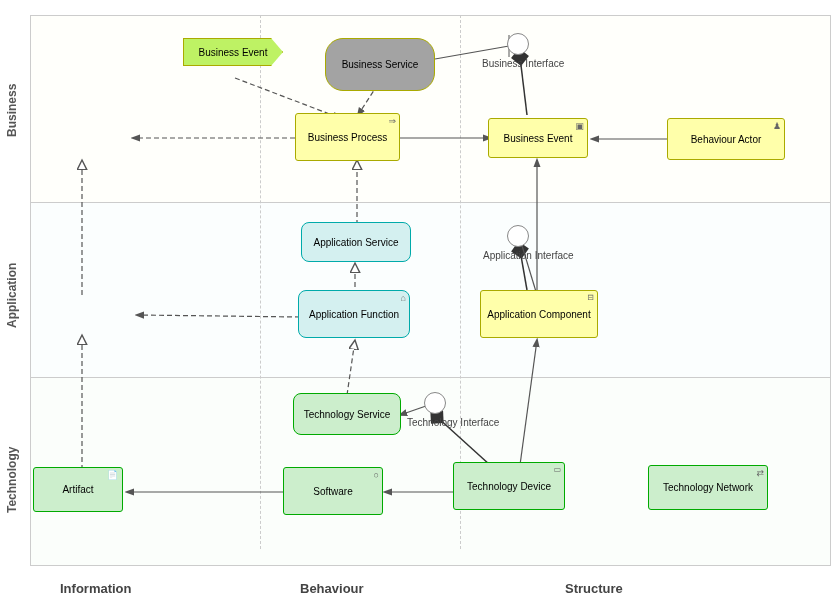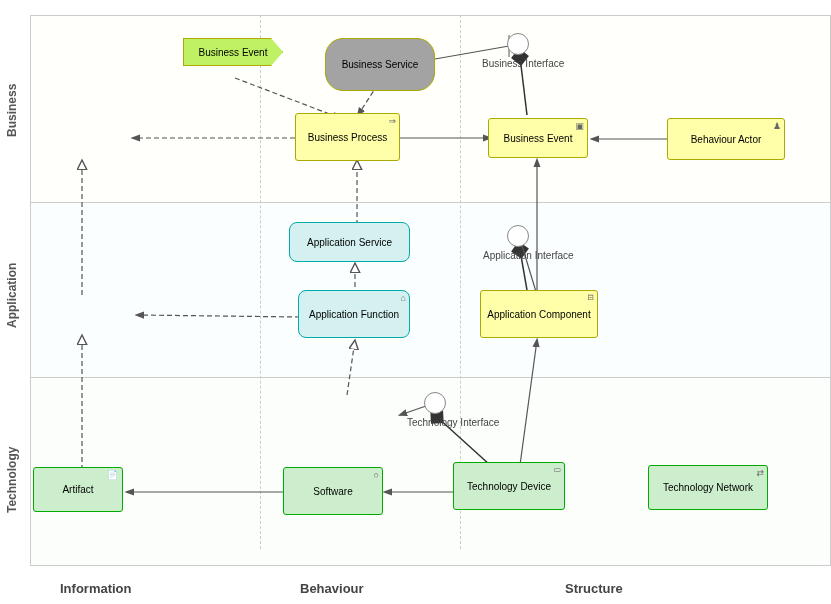--- a/index.html
+++ b/index.html
@@ -205,40 +205,43 @@
   <div class="node box-yellow" style="left:488px;top:118px;width:100px;height:40px;position:absolute;">
     <span>Business Event</span>
     <span class="node-icon">▣</span>
   </div>
 
   <div class="node box-yellow" style="left:667px;top:118px;width:118px;height:42px;position:absolute;">
     <span>Behaviour Actor</span>
     <span class="node-icon">♟</span>
   </div>
 
-  <div class="node box-teal" style="left:289px;top:222px;width:121px;height:40px;">
+  <div class="node box-teal" style="left:301px;top:222px;width:110px;height:40px;">
     <span>Application Service</span>
   </div>
 
   <div class="node shape-circle" style="left:507px;top:225px;width:22px;height:22px;"></div>
   <div style="position:absolute;left:483px;top:250px;font-size:10px;color:#444;">
     <span>Application Interface</span>
   </div>
 
 
   <div class="node box-teal" style="left:298px;top:290px;width:112px;height:48px;">
     <span>Application Function</span>
     <span class="node-icon">⌂</span>
   </div>
 
   <div class="node box-yellow" style="left:480px;top:290px;width:118px;height:48px;">
     <span>Application Component</span>
     <span class="node-icon" style="font-size:8px;">⊟</span>
   </div>
 
+  <div class="node box-green" style="left:293px;top:393px;width:108px;height:42px;border-radius:8px;">
+    <span>Technology Service</span>
+  </div>
 
   <div class="node shape-circle" style="left:424px;top:392px;width:22px;height:22px;"></div>
   <div style="position:absolute;left:407px;top:417px;font-size:10px;color:#444;">
     <span>Technology Interface</span>
   </div>
 
   <div class="node box-green" style="left:33px;top:467px;width:90px;height:45px;">
     <span>Artifact</span>
     <span class="node-icon">📄</span>
   </div>

